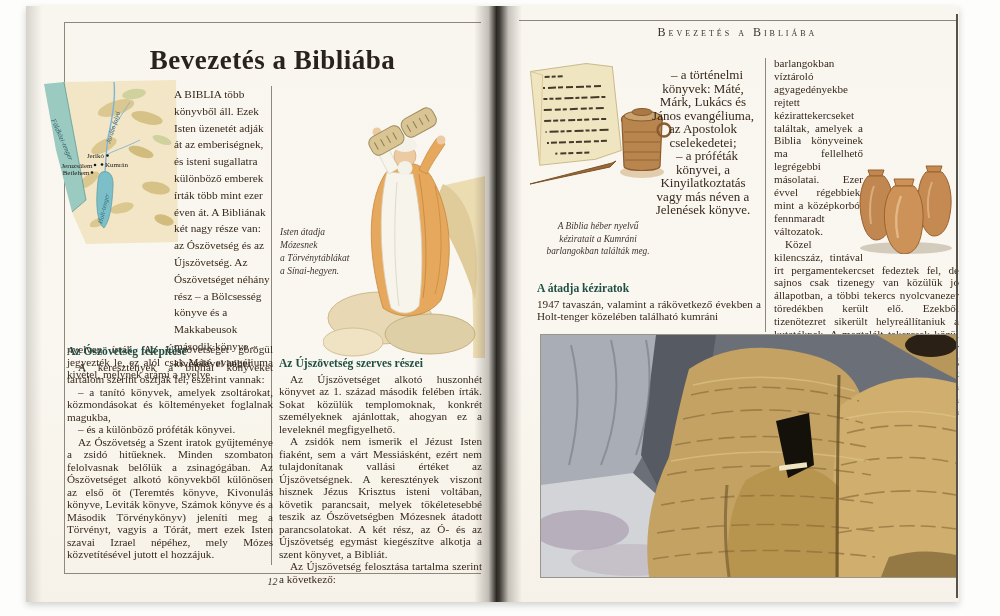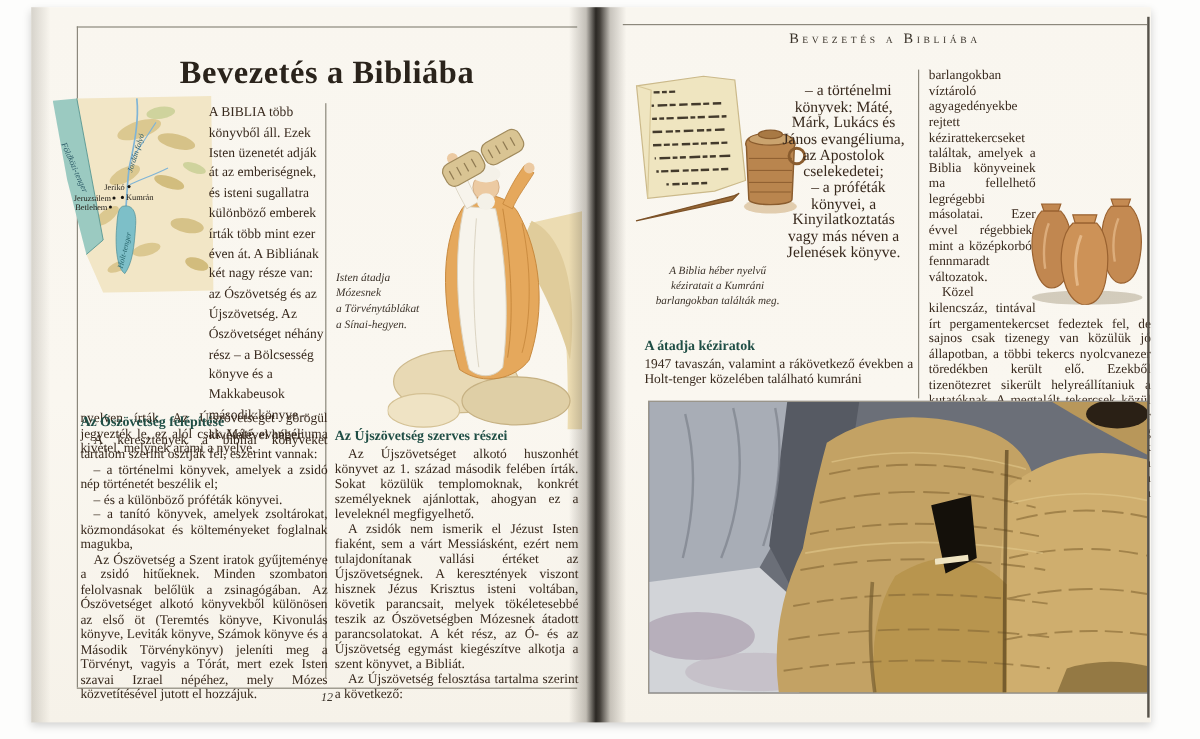--- a/index.html
+++ b/index.html
@@ -99,23 +99,22 @@
     <text x="61" y="87" font-size="7" fill="#24201a">Kumrán</text>
   </svg>
 
 
   <div class="intro-narrow">A BIBLIA több könyvből áll. Ezek Isten üzenetét adják át az emberiségnek, és isteni sugallatra különböző emberek írták több mint ezer éven át. A Bibliának két nagy része van: az Ószövetség és az Újszövetség. Az Ószövetséget néhány rész – a Bölcsesség könyve és a Makkabeusok második könyve – kivételével héber</div>
   <div class="intro-cont body">nyelven írták. Az Újszövetséget görögül jegyezték le, ez alól csak Máté evangéliuma kivétel, melynek arámi a nyelve.</div>
 
   <div class="sec1 body">
     <h3 class="heading">Az Ószövetség felépítése</h3>
     <p class="indent">A keresztények a bibliai könyveket tartalom szerint osztják fel, eszerint vannak:</p>
-    <p class="indent">– a történelmi könyvek, amelyek a zsidó nép történetét beszélik el;</p>
+    <p class="indent">– a tanító könyvek, amelyek zsoltárokat, közmondásokat és költeményeket foglalnak magukba,</p>
     <p class="indent">– és a különböző próféták könyvei.</p>
-    <p class="indent">– a tanító könyvek, amelyek zsoltárokat, közmondásokat és költeményeket foglalnak magukba,</p>
     <p class="indent">Az Ószövetség a Szent iratok gyűjteménye a zsidó hitűeknek. Minden szombaton felolvasnak belőlük a zsinagógában. Az Ószövetséget alkotó könyvekből különösen az első öt (Teremtés könyve, Kivonulás könyve, Leviták könyve, Számok könyve és a Második Törvénykönyv) jeleníti meg a Törvényt, vagyis a Tórát, mert ezek Isten szavai Izrael népéhez, mely Mózes közvetítésével jutott el hozzájuk.</p>
   </div>
 
   <svg class="illus" style="left:323px;top:56px;" width="162" height="302" viewBox="0 0 162 302">
     <path d="M118,130 C142,152 152,205 150,302 L162,302 L162,120 Z" fill="#ecdcb2"></path>
     <path d="M120,128 C150,142 158,192 152,244 C140,202 120,170 110,150 Z" fill="#e0cc9b"></path>
     <ellipse cx="57" cy="262" rx="52" ry="26" fill="#e8d9b4" stroke="#cdb98c" stroke-width="1"></ellipse>
     <ellipse cx="107" cy="278" rx="45" ry="20" fill="#dfcfa6" stroke="#c6b183" stroke-width="1"></ellipse>
     <ellipse cx="30" cy="286" rx="30" ry="14" fill="#efe3c4" stroke="#d4c194" stroke-width="1"></ellipse>
     <path d="M62,118 C42,150 46,205 60,252 C80,266 106,260 118,244 C132,202 128,155 108,120 C95,102 72,104 62,118 Z" fill="#e5a85c" stroke="#c6873c" stroke-width="0.8"></path>

